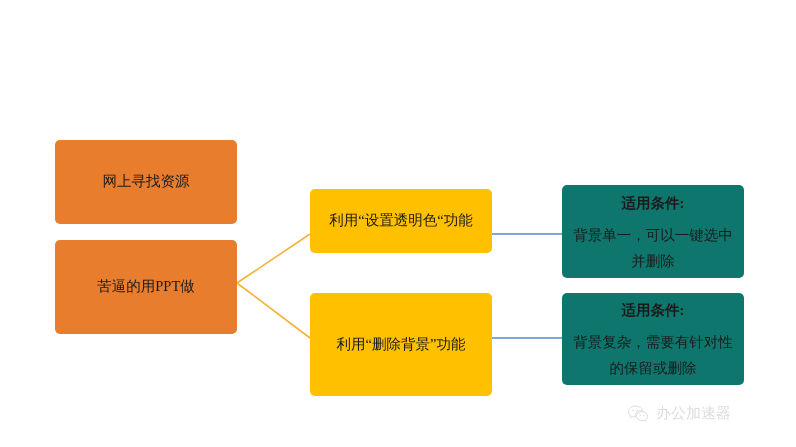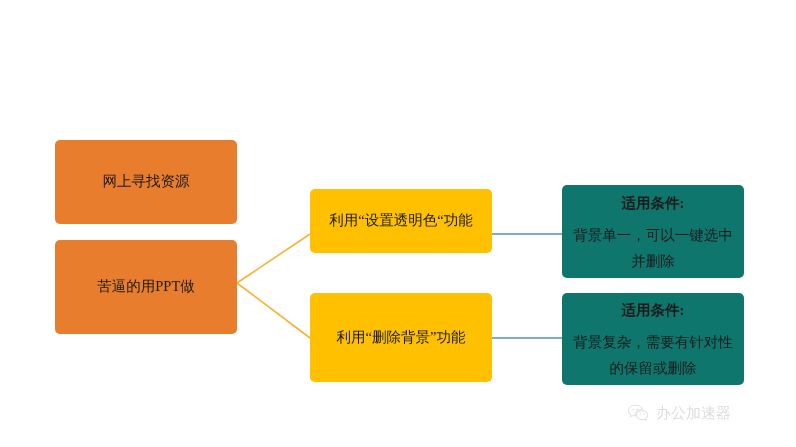--- a/index.html
+++ b/index.html
@@ -61,42 +61,42 @@
   }
   .node .body-text {
     white-space: normal;
     line-height: 1.75;
   }
 
   
   #box-web-resource   { left: 55px;  top: 140px; width: 182px; height: 84px; }
   #box-ppt-manual     { left: 55px;  top: 240px; width: 182px; height: 94px; }
   #box-transparent    { left: 310px; top: 189px; width: 182px; height: 64px; }
-  #box-remove-bg      { left: 310px; top: 293px; width: 182px; height: 89px; }
+  #box-remove-bg      { left: 310px; top: 293px; width: 182px; height: 103px; }
   #box-condition-one  { left: 562px; top: 185px; width: 182px; height: 93px; }
   #box-condition-two  { left: 562px; top: 293px; width: 182px; height: 92px; }
 
   
   .connector-svg {
     position: absolute;
     left: 0;
     top: 0;
     width: 796px;
     height: 447px;
     pointer-events: none;
     overflow: visible;
   }
 
   
   #watermark {
     position: absolute;
     left: 627px;
     top: 404px;
     display: flex;
-    align-items: flex-start;
+    align-items: flex-end;
     gap: 7px;
     color: #dcdcdc;
     font-size: 15px;
     font-family: "DejaVu Sans", "Liberation Sans", sans-serif;
     white-space: nowrap;
   }
   #watermark .wechat-glyph {
     display: inline-block;
     width: 22px;
     height: 18px;

